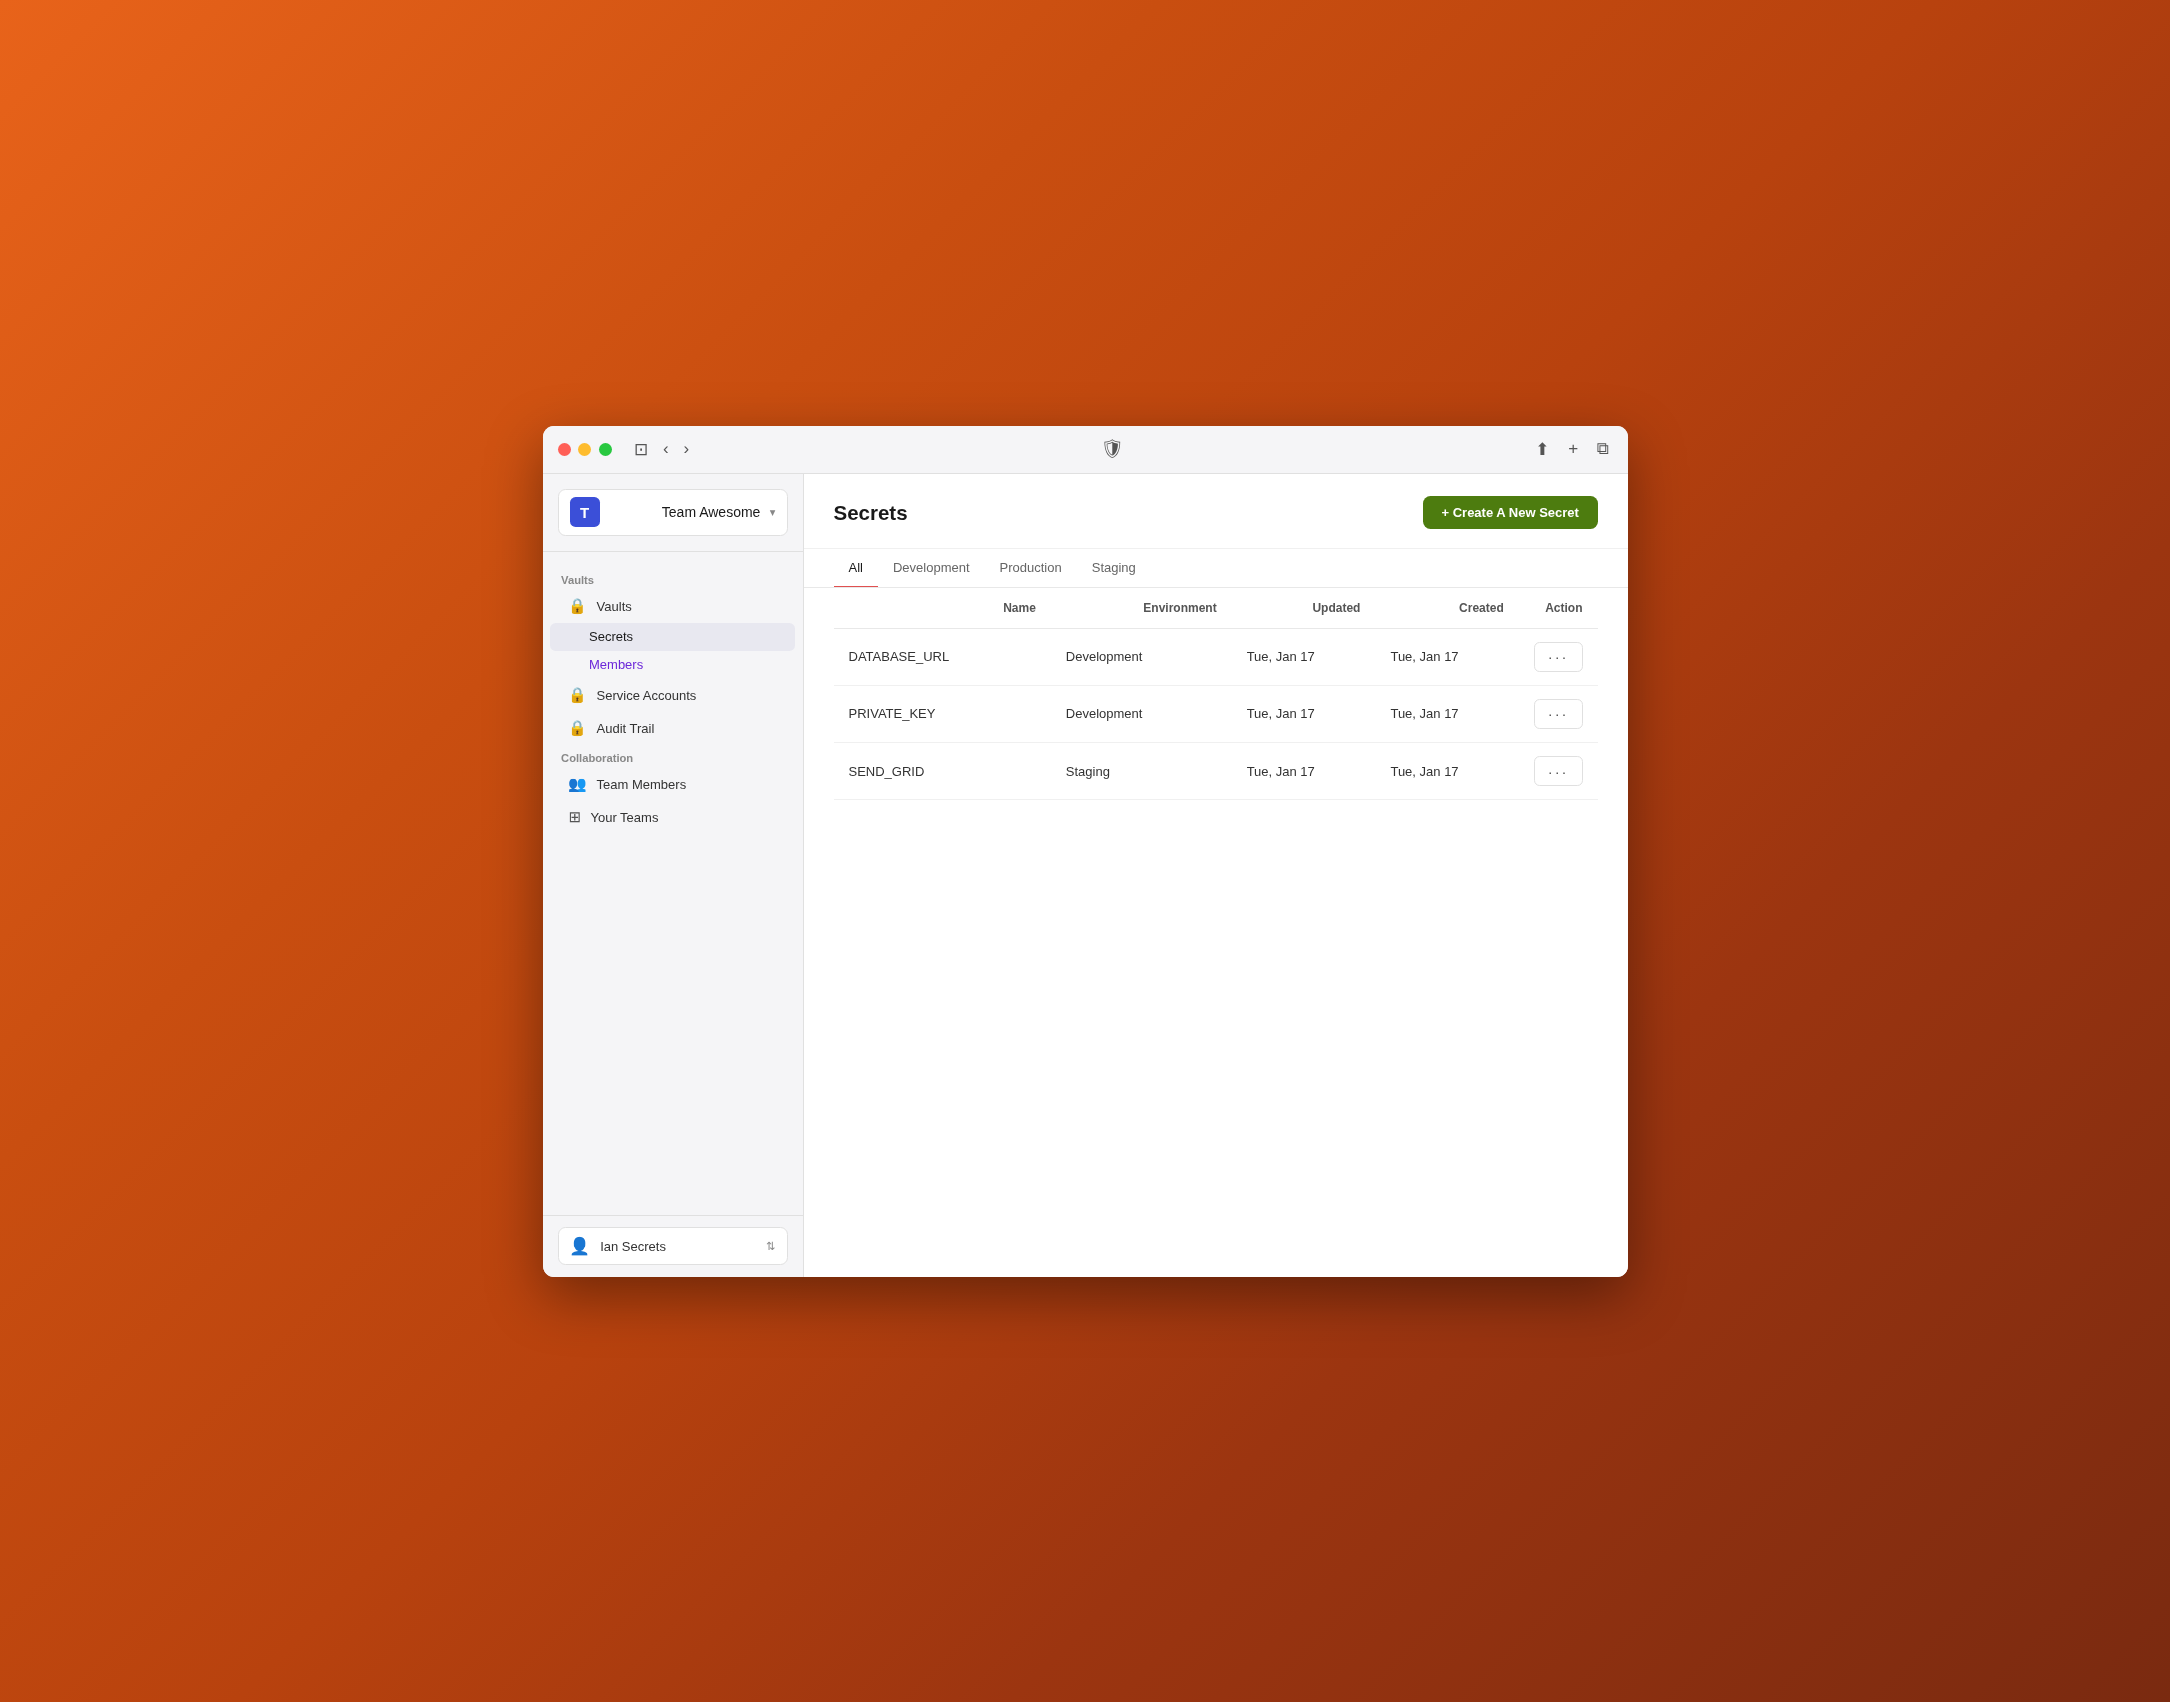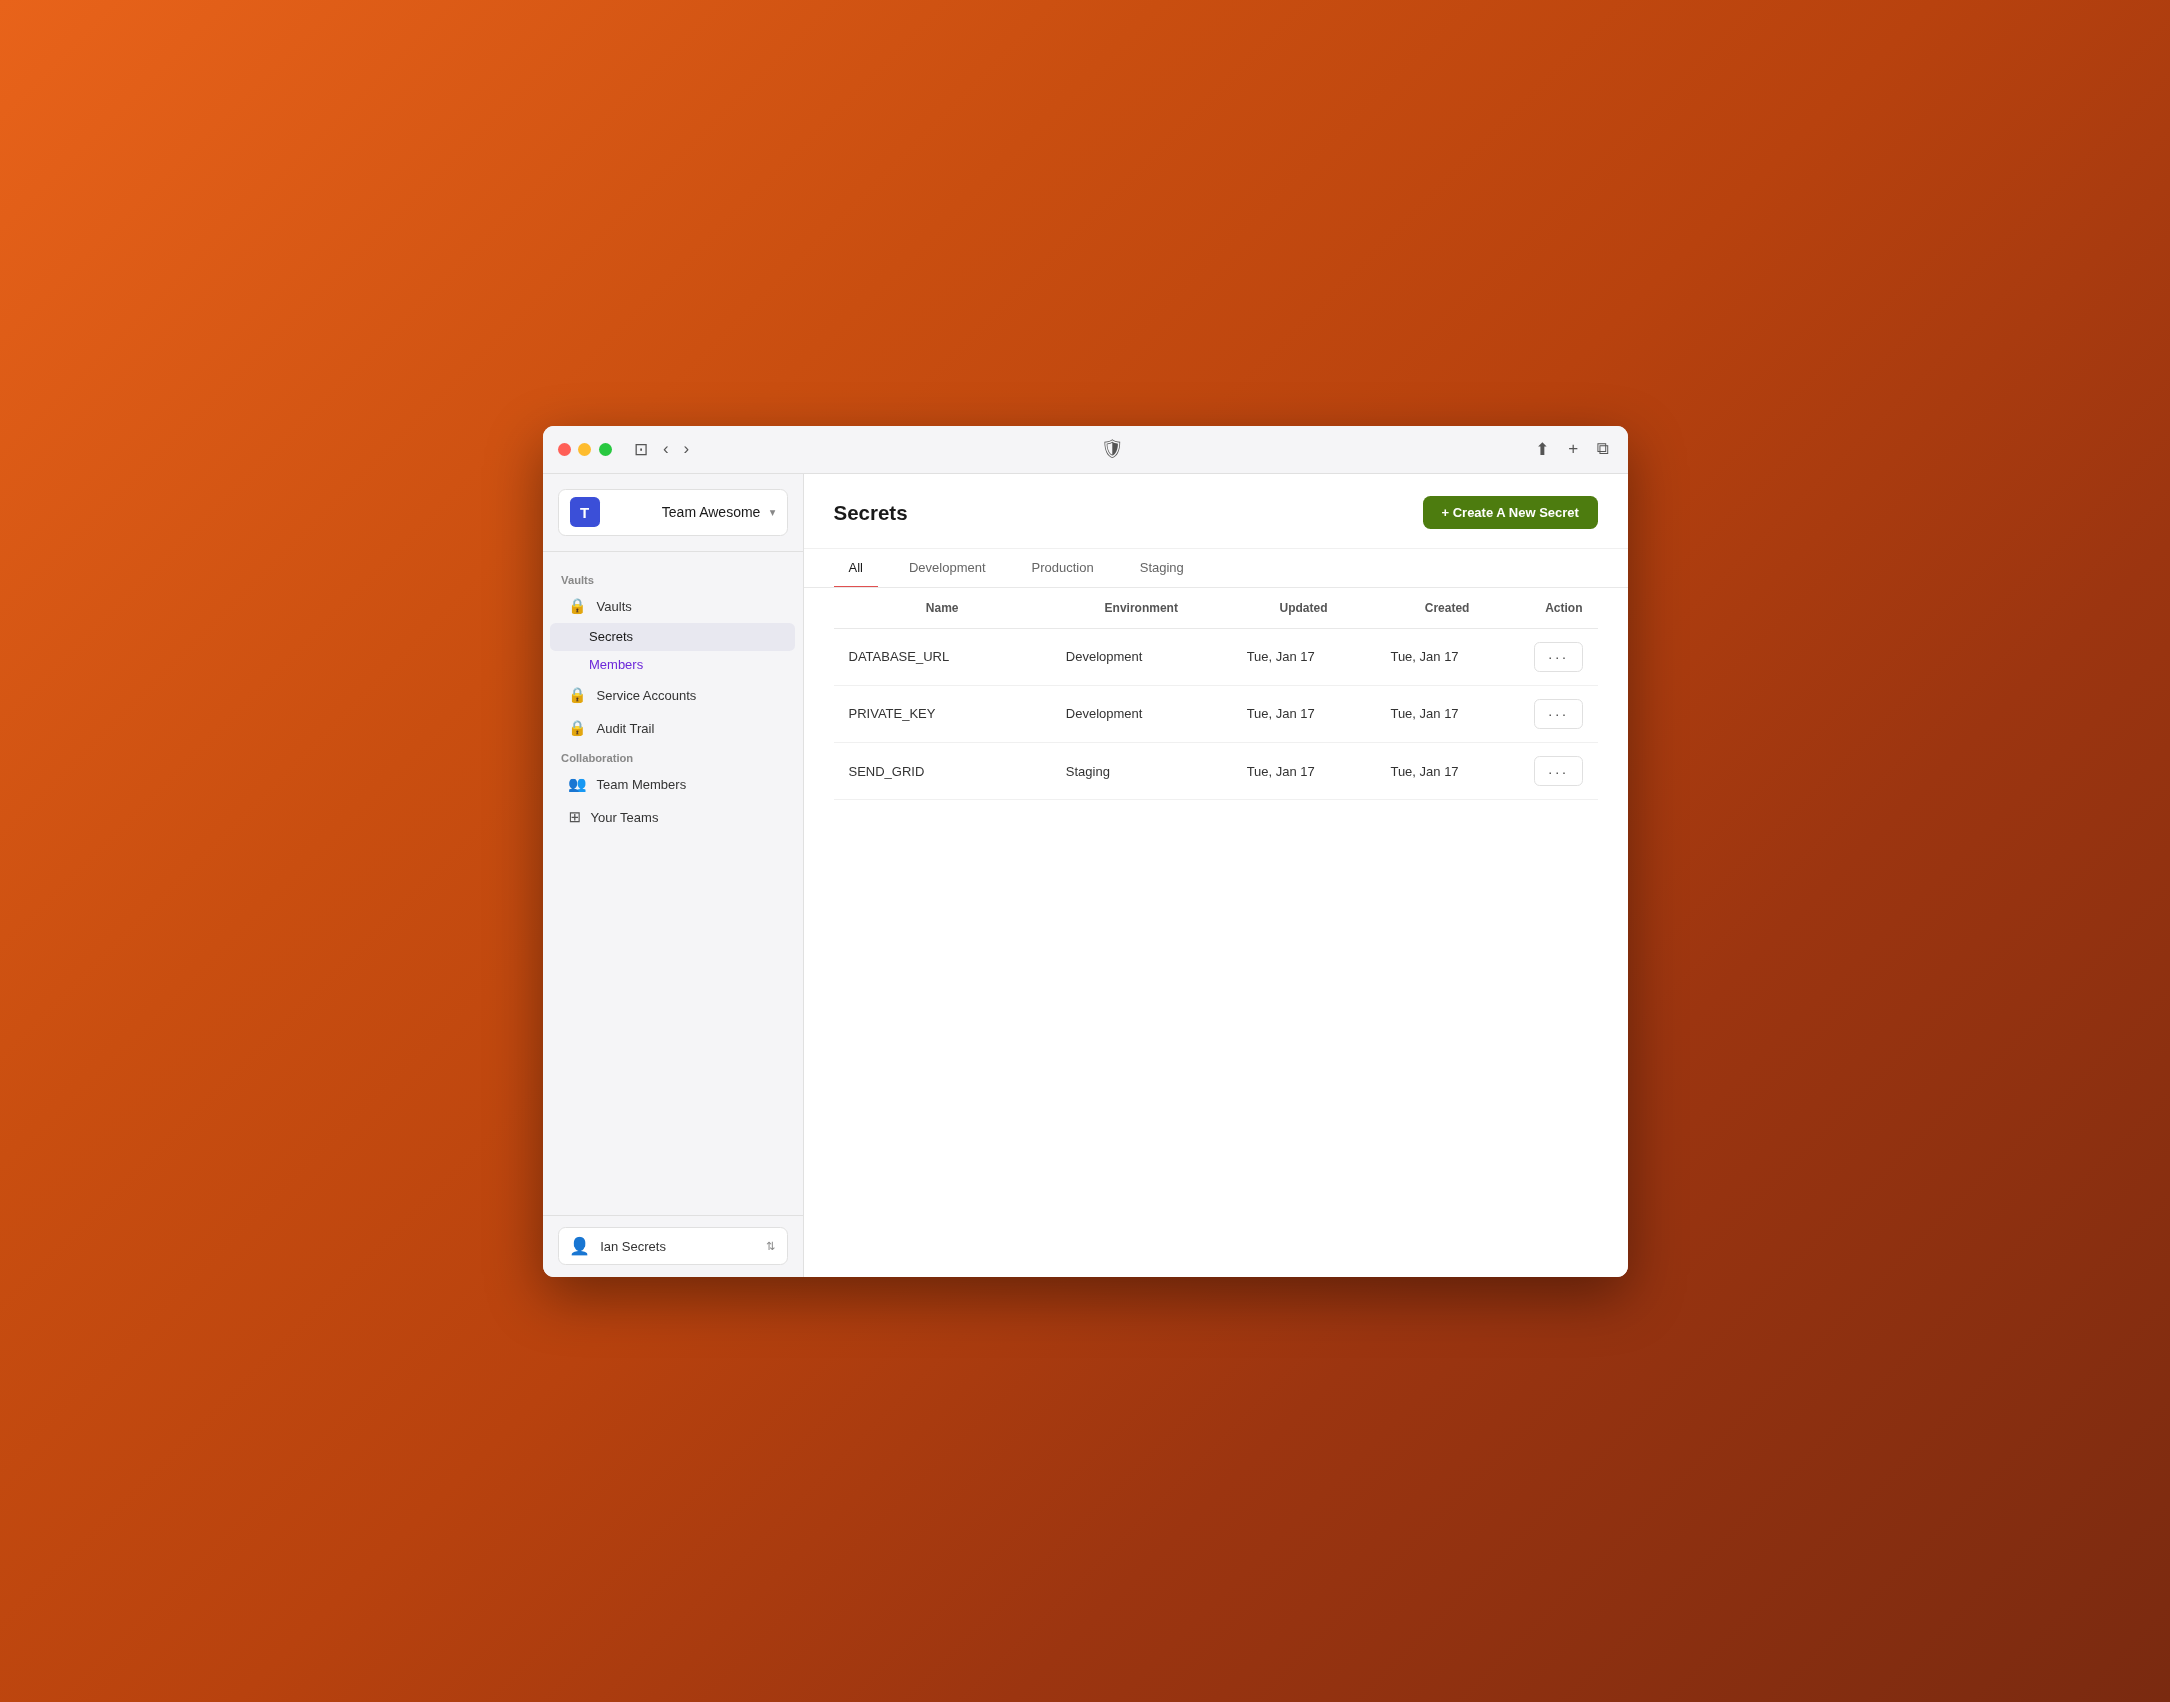--- a/index.html
+++ b/index.html
@@ -279,21 +279,21 @@
     }
 
     
     .tabs-container {
       padding: 0 30px;
       border-bottom: 0.9px solid #e8e8e8;
     }
 
     .tabs {
       display: flex;
-      gap: 16px;
+      gap: 0;
     }
 
     .tab {
       padding: 11.2px 15px;
       font-size: 13px;
       color: #666;
       cursor: pointer;
       border-bottom: 1.9px solid transparent;
       margin-bottom: -0.9px;
     }
@@ -311,21 +311,21 @@
       padding: 0 30px;
     }
 
     table {
       width: 100%;
       border-collapse: collapse;
     }
 
     thead th {
       padding: 13px 15px;
-      text-align: center;
+      text-align: right;
       font-size: 12px;
       font-weight: 600;
       color: #555;
       border-bottom: 0.9px solid #e8e8e8;
     }
 
     tbody tr {
       border-bottom: 0.9px solid #f0f0f0;
     }
 

